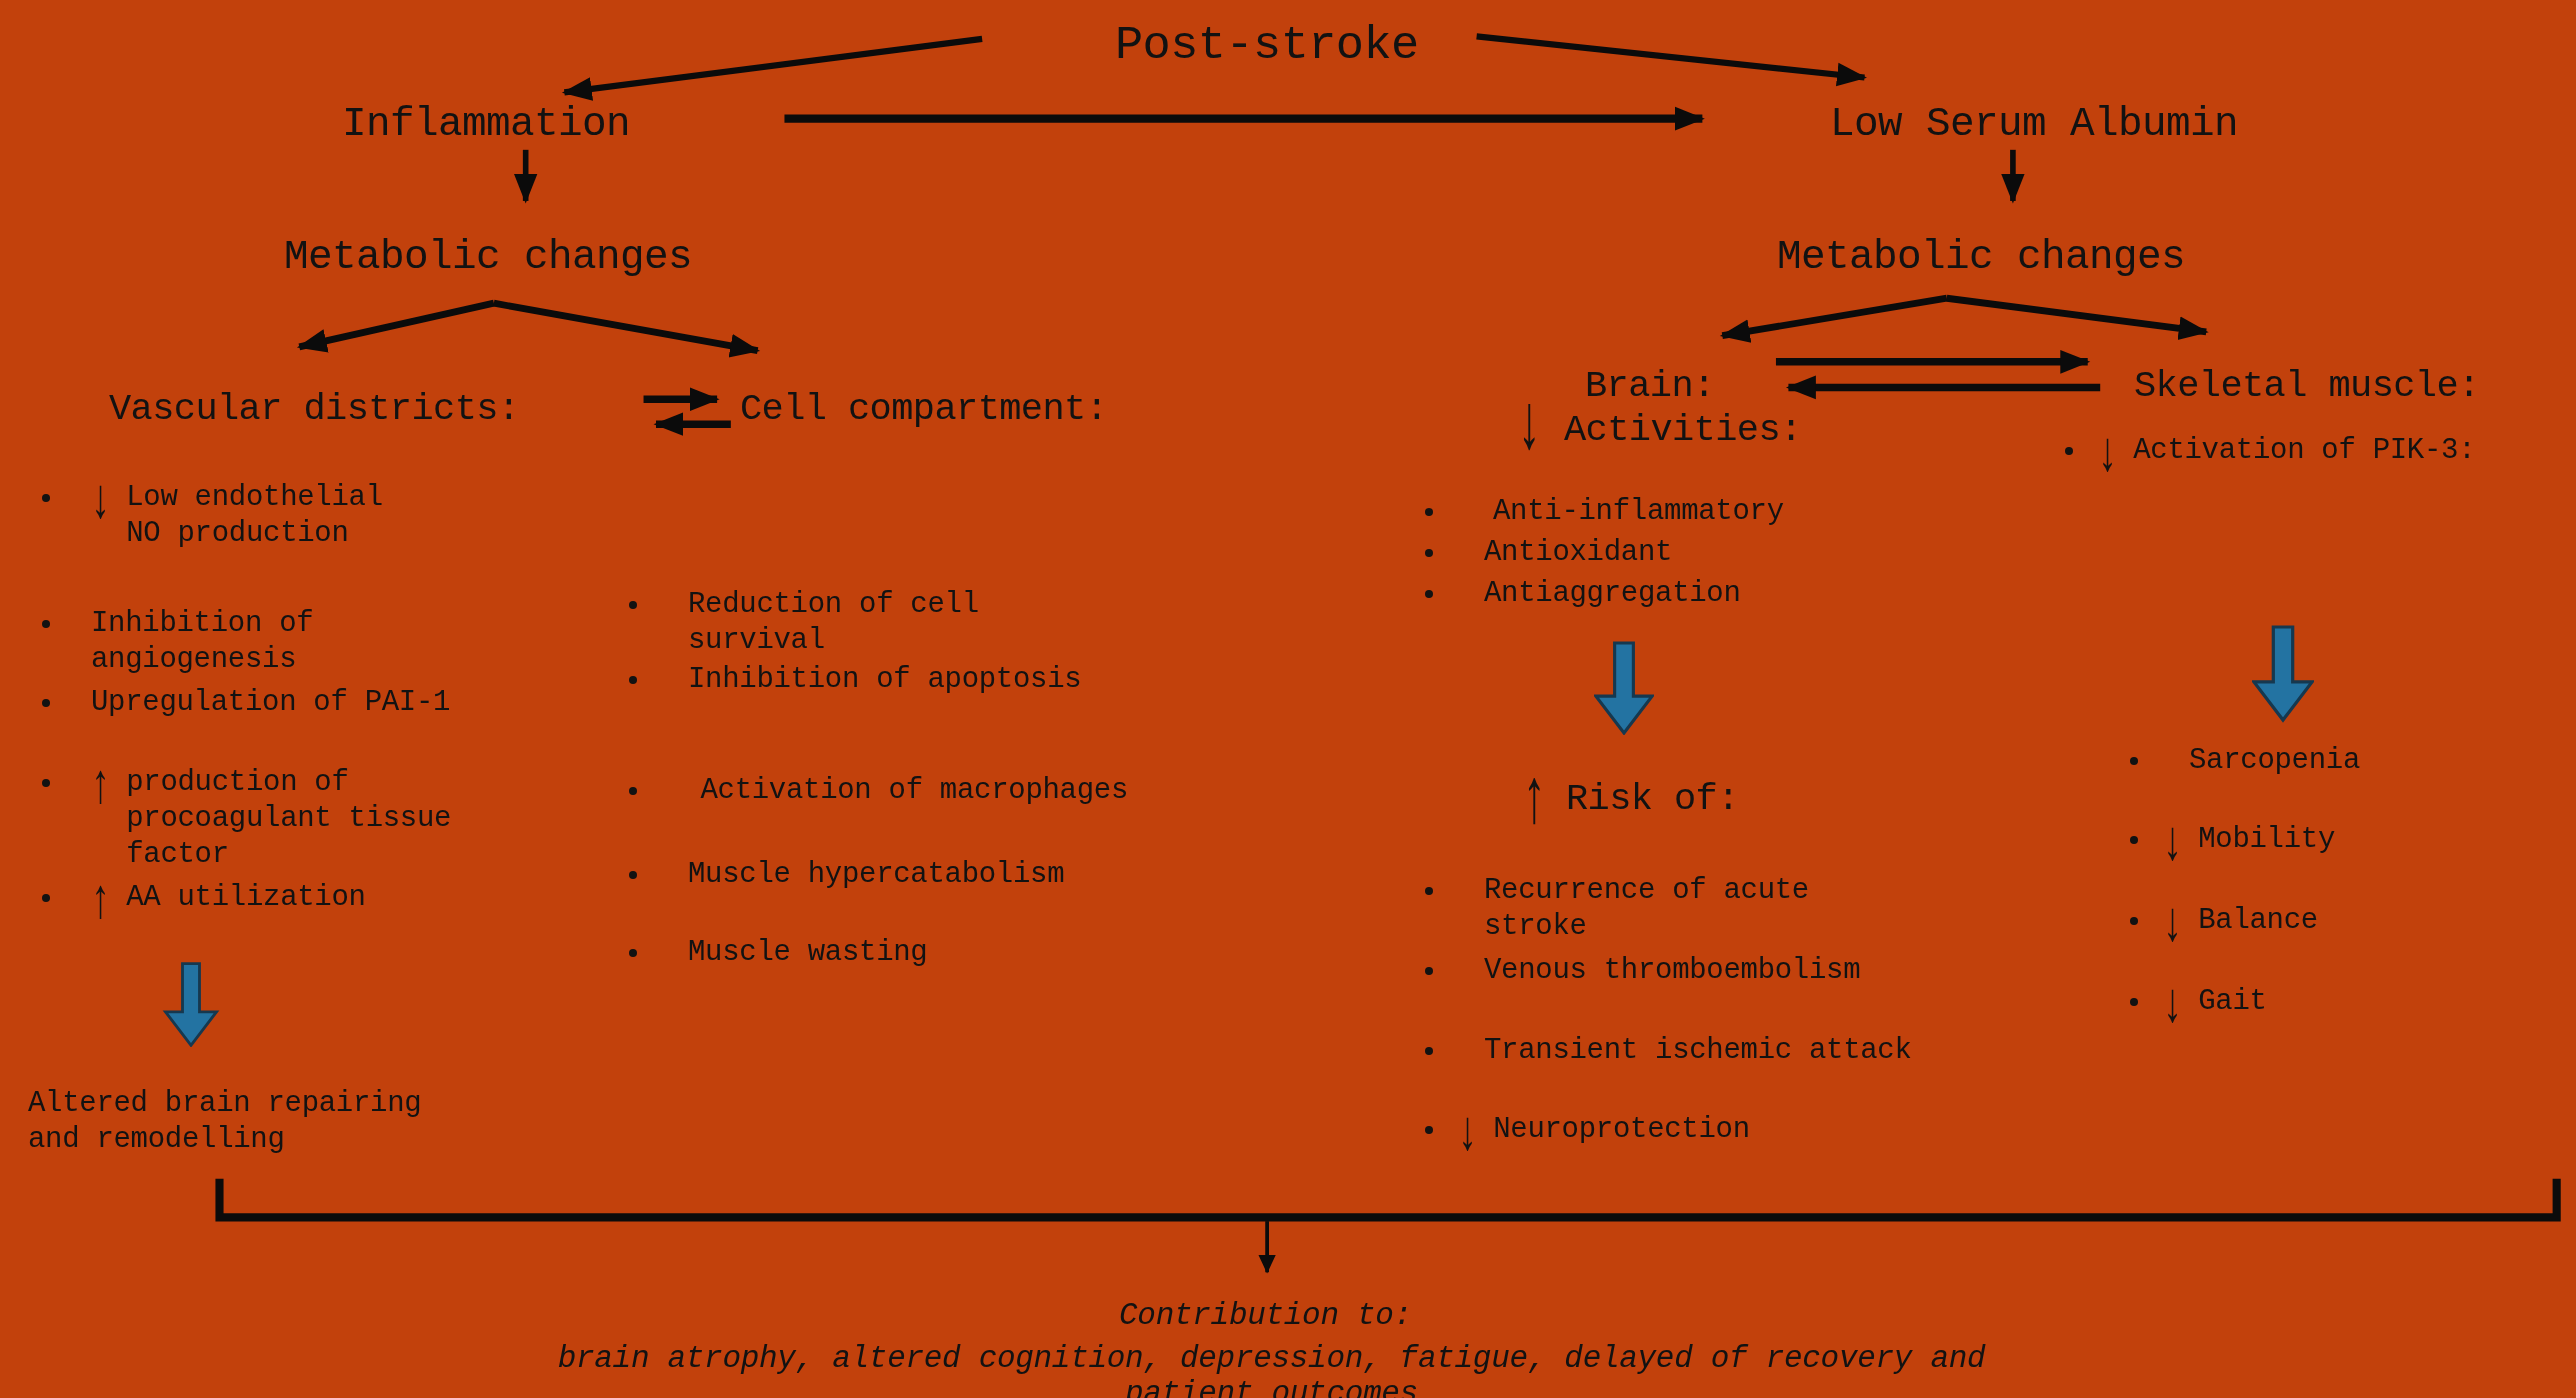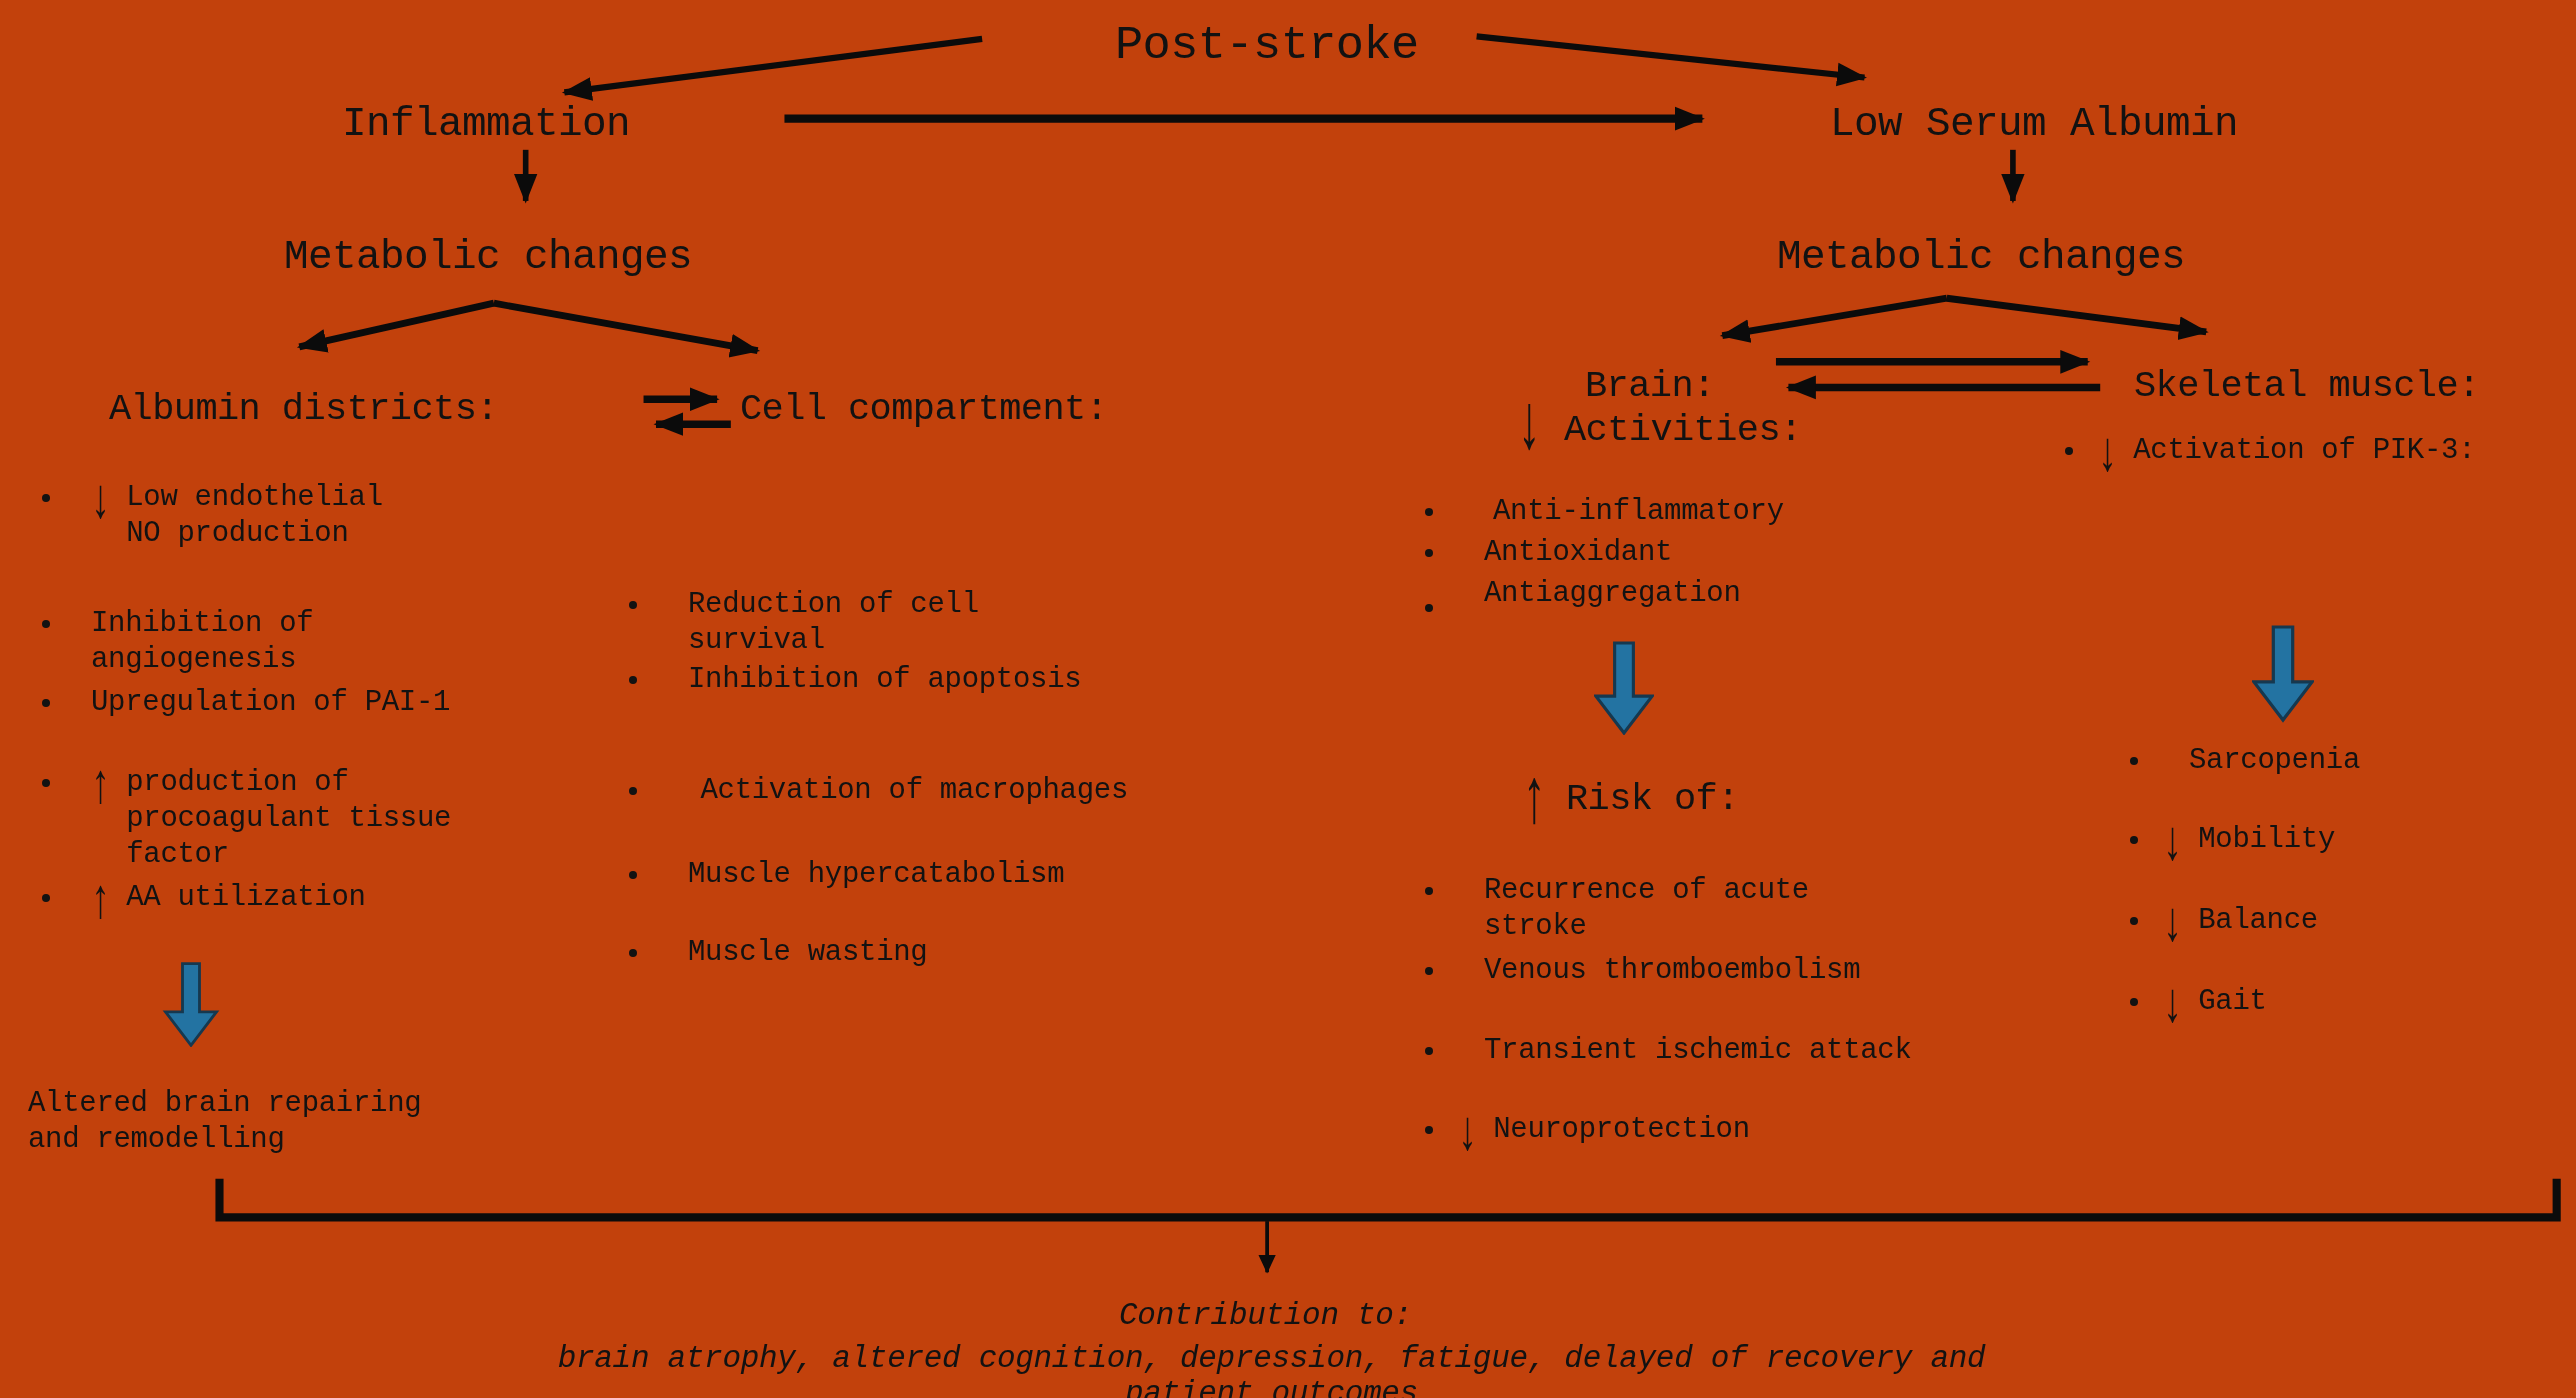--- a/index.html
+++ b/index.html
@@ -75,21 +75,21 @@
     <path class="br" d="M352,1890 L352,1952 L4100,1952 L4100,1890" stroke-width="13"></path>
     <line x1="2032" y1="1958" x2="2032" y2="2040" stroke-width="6" marker-end="url(#ahs)"></line>
   </svg>
 
   <div class="abs h1" style="left:1115px;top:18.7px;">Post-stroke</div>
   <div class="abs h2" style="left:342px;top:101px;">Inflammation</div>
   <div class="abs h2" style="left:1830px;top:101px;">Low Serum Albumin</div>
   <div class="abs h2" style="left:284px;top:234px;">Metabolic changes</div>
   <div class="abs h2" style="left:1777px;top:234px;">Metabolic changes</div>
 
-  <div class="abs h3" style="left:109px;top:388px;">Albumin districts:</div>
+  <div class="abs h3" style="left:109px;top:388px;">Vascular districts:</div>
   <div class="abs h3" style="left:740px;top:388px;">Cell compartment:</div>
   <div class="abs h3" style="left:1585px;top:365px;">Brain:</div>
   <div class="abs h3" style="left:2134px;top:365px;">Skeletal muscle:</div>
 
   <div class="bullet gap-l" style="left:42px;top:480px;width:405px;">
     <span class="dot"></span>
     <span class="varrow">↓</span>
     <span class="btxt" style="max-width:281px;">Low endothelial NO production</span>
   </div>
   <div class="bullet gap-l" style="left:42px;top:606px;width:474px;">
@@ -142,21 +142,21 @@
   <div class="abs h3" style="left:1564px;top:409px;">Activities:</div>
 
   <div class="bullet gap-m" style="left:1425px;top:494px;width:437px;gap:9px;">
     <span class="dot"></span>
     <span class="btxt">Anti-inflammatory</span>
   </div>
   <div class="bullet gap-m" style="left:1425px;top:535px;width:437px;">
     <span class="dot"></span>
     <span class="btxt">Antioxidant</span>
   </div>
-  <div class="bullet gap-m" style="left:1425px;top:576px;width:437px;align-items:flex-end;">
+  <div class="bullet gap-m" style="left:1425px;top:576px;width:437px;">
     <span class="dot"></span>
     <span class="btxt">Antiaggregation</span>
   </div>
 
   <svg class="block-arrow" style="left:1594px;top:641px;" width="60" height="94" viewBox="0 0 96 150">
     <polygon points="33,3 63,3 63,88 93,88 48,147 3,88 33,88"></polygon>
   </svg>
 
   <span class="varrow-big" style="left:1522px;top:778px;">↑</span>
   <div class="abs h3" style="left:1566px;top:778px;">Risk of:</div>

